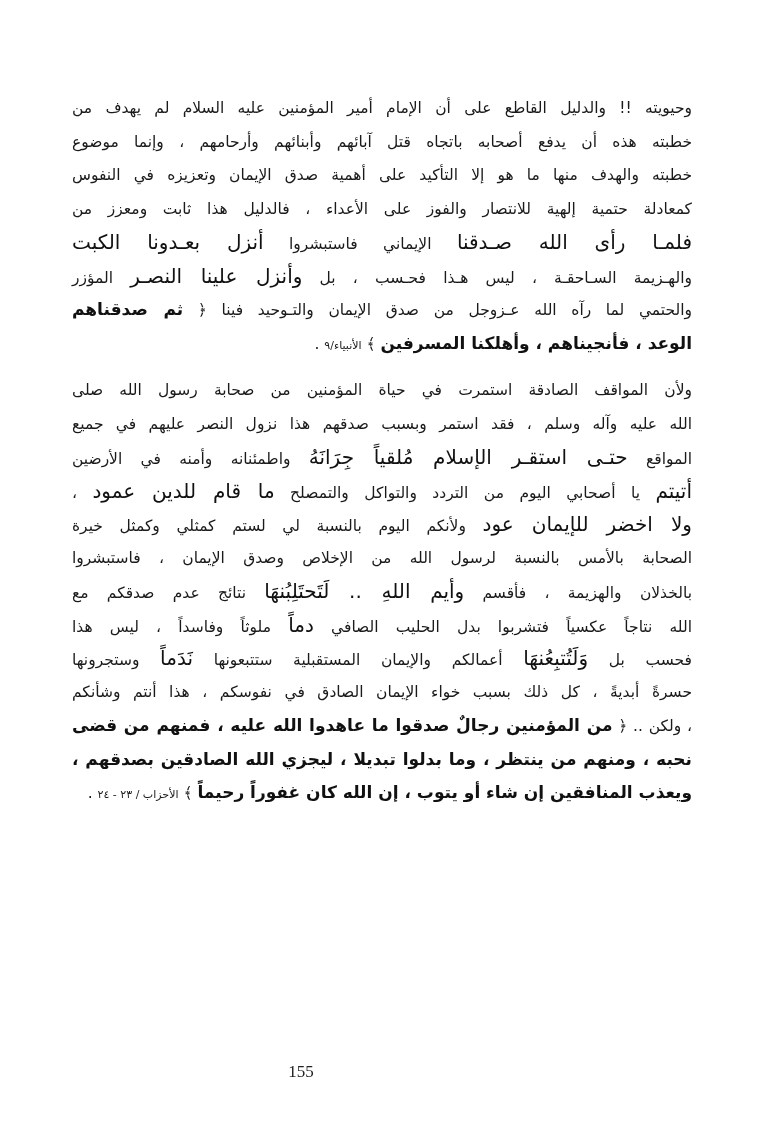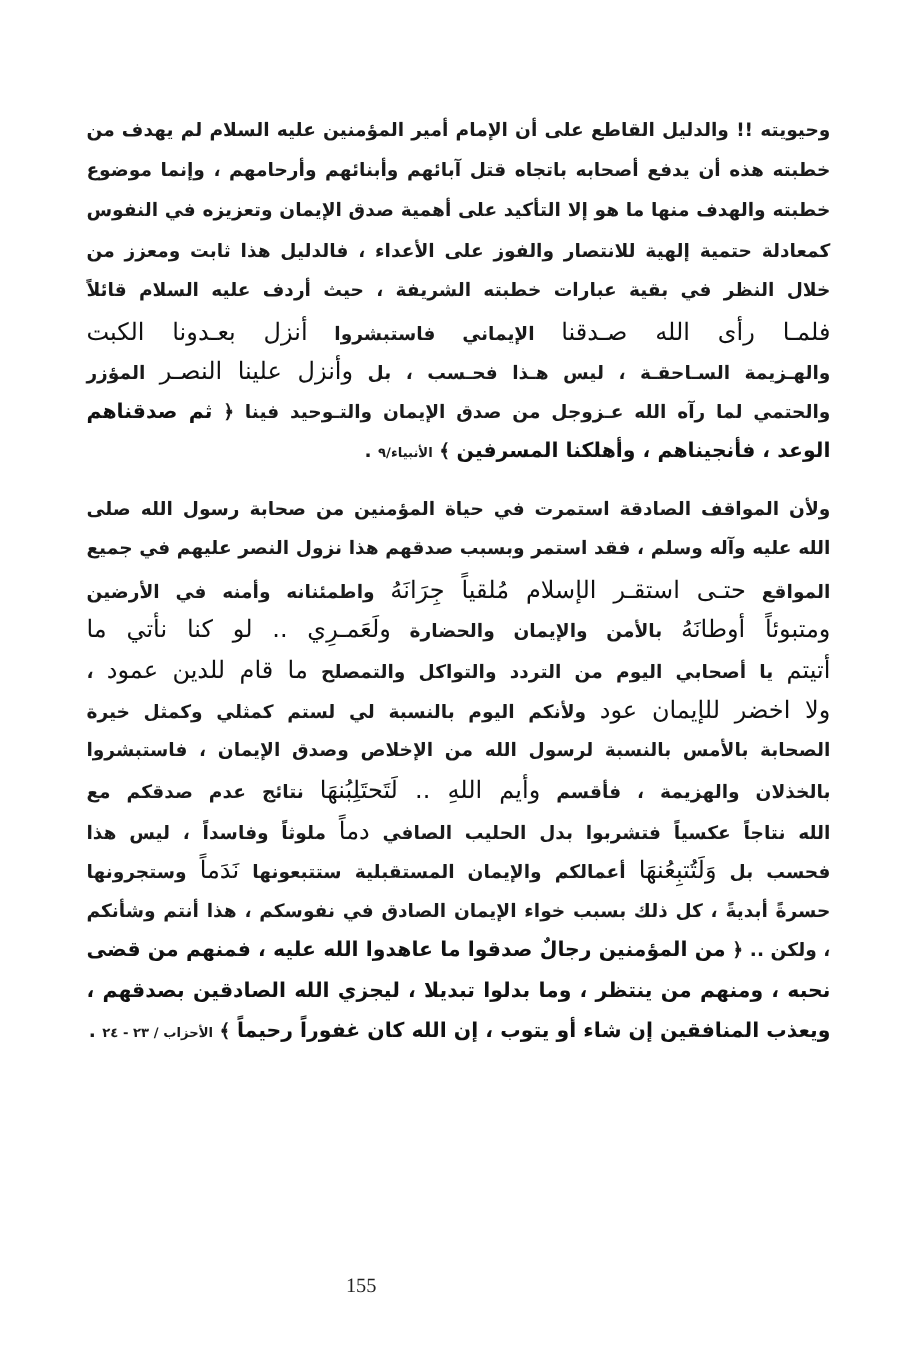--- a/index.html
+++ b/index.html
@@ -30,21 +30,21 @@
       text-align: justify;
       text-align-last: justify;
       overflow: visible;
     }
     .line.last {
       text-align-last: right;
     }
     .para-gap {
       height: 14px;
     }
-    .seg { font-weight: bold; }
+    .seg { font-weight: normal; }
     .seg.emph {
       font-weight: normal;
       font-size: 20px;
       letter-spacing: 0.3px;
       color: #111111;
     }
     .seg.quran {
       font-weight: bold;
       font-size: 17px;
       color: #111111;
@@ -66,32 +66,30 @@
   </style>
 </head>
 <body>
 
 <div class="page" id="page-body">
     <div class="paragraph">
       <div class="line"><span class="seg normal">وحيويته !!  والدليل القاطع على أن الإمام أمير المؤمنين عليه السلام لم يهدف من</span></div>
       <div class="line"><span class="seg normal">خطبته هذه أن يدفع أصحابه باتجاه قتل آبائهم وأبنائهم وأرحامهم ، وإنما موضوع</span></div>
       <div class="line"><span class="seg normal">خطبته والهدف منها ما هو إلا التأكيد على أهمية صدق الإيمان وتعزيزه في النفوس</span></div>
       <div class="line"><span class="seg normal">كمعادلة حتمية إلهية للانتصار والفوز على الأعداء ، فالدليل هذا ثابت ومعزز من</span></div>
-      <div class="line"><span class="seg normal">خلال النظر في بقية عبارات خطبته الشريفة ، حيث أردف عليه السلام قائلاً</span></div>
       <div class="line"><span class="seg emph">فلمـا رأى الله صـدقنا</span><span class="seg normal">  الإيماني فاستبشروا  </span><span class="seg emph">أنزل بعـدونا الكبت</span></div>
       <div class="line"><span class="seg normal">والهـزيمة السـاحقـة ، ليس هـذا فحـسب ، بل </span><span class="seg emph">وأنزل علينا النصـر</span><span class="seg normal"> المؤزر</span></div>
       <div class="line"><span class="seg normal">والحتمي  لما رآه الله عـزوجل من صدق الإيمان والتـوحيد  فينا ﴿ </span><span class="seg quran">ثم صدقناهم</span></div>
       <div class="line last"><span class="seg quran">الوعد ، فأنجيناهم ، وأهلكنا المسرفين</span><span class="seg normal"> ﴾ </span><span class="seg ref">الأنبياء/٩</span><span class="seg normal">  .</span></div>
     </div>
     <div class="para-gap"></div>
     <div class="paragraph">
       <div class="line"><span class="seg normal">ولأن المواقف الصادقة استمرت في حياة المؤمنين من صحابة رسول الله صلى</span></div>
       <div class="line"><span class="seg normal">الله عليه وآله وسلم ، فقد استمر وبسبب صدقهم هذا نزول النصر عليهم في جميع</span></div>
       <div class="line"><span class="seg normal">المواقع </span><span class="seg emph">حتـى استقـر الإسلام مُلقياً جِرَانَهُ</span><span class="seg normal">  واطمئنانه وأمنه في الأرضين</span></div>
-      <div class="line"><span class="seg emph">ومتبوئاً أوطانَهُ</span><span class="seg normal">  بالأمن والإيمان والحضارة </span><span class="seg emph">ولَعَمـرِي ..  لو كنا نأتي ما</span></div>
       <div class="line"><span class="seg emph">أتيتم</span><span class="seg normal">  يا أصحابي اليوم من التردد والتواكل والتمصلح </span><span class="seg emph">ما قام للدين عمود</span><span class="seg normal"> ،</span></div>
       <div class="line"><span class="seg emph">ولا اخضر للإيمان عود</span><span class="seg normal"> ولأنكم اليوم بالنسبة لي لستم كمثلي وكمثل خيرة</span></div>
       <div class="line"><span class="seg normal">الصحابة بالأمس بالنسبة لرسول الله من الإخلاص وصدق الإيمان ، فاستبشروا</span></div>
       <div class="line"><span class="seg normal">بالخذلان والهزيمة ،   فأقسم  </span><span class="seg emph">وأيم اللهِ ..  لَتَحتَلِبُنهَا</span><span class="seg normal"> نتائج عدم صدقكم مع</span></div>
       <div class="line"><span class="seg normal">الله نتاجاً عكسياً فتشربوا بدل الحليب الصافي </span><span class="seg emph">دماً</span><span class="seg normal">  ملوثاً وفاسداً ، ليس هذا</span></div>
       <div class="line"><span class="seg normal">فحسب بل  </span><span class="seg emph">وَلَتُتبِعُنهَا</span><span class="seg normal"> أعمالكم والإيمان المستقبلية ستتبعونها </span><span class="seg emph">نَدَماً</span><span class="seg normal"> وستجرونها</span></div>
       <div class="line"><span class="seg normal">حسرةً أبديةً  ، كل ذلك بسبب خواء الإيمان الصادق في نفوسكم ، هذا أنتم وشأنكم</span></div>
       <div class="line"><span class="seg normal">، ولكن ..  ﴿ </span><span class="seg quran">من المؤمنين رجالٌ صدقوا ما عاهدوا الله عليه ، فمنهم من قضى</span></div>
       <div class="line"><span class="seg quran">نحبه ، ومنهم من ينتظر ، وما بدلوا تبديلا ، ليجزي الله الصادقين بصدقهم ،</span></div>
       <div class="line last"><span class="seg quran">ويعذب المنافقين إن شاء أو يتوب ، إن الله كان غفوراً رحيماً</span><span class="seg normal"> ﴾ </span><span class="seg ref">الأحزاب / ٢٣ - ٢٤</span><span class="seg normal">  .</span></div>

